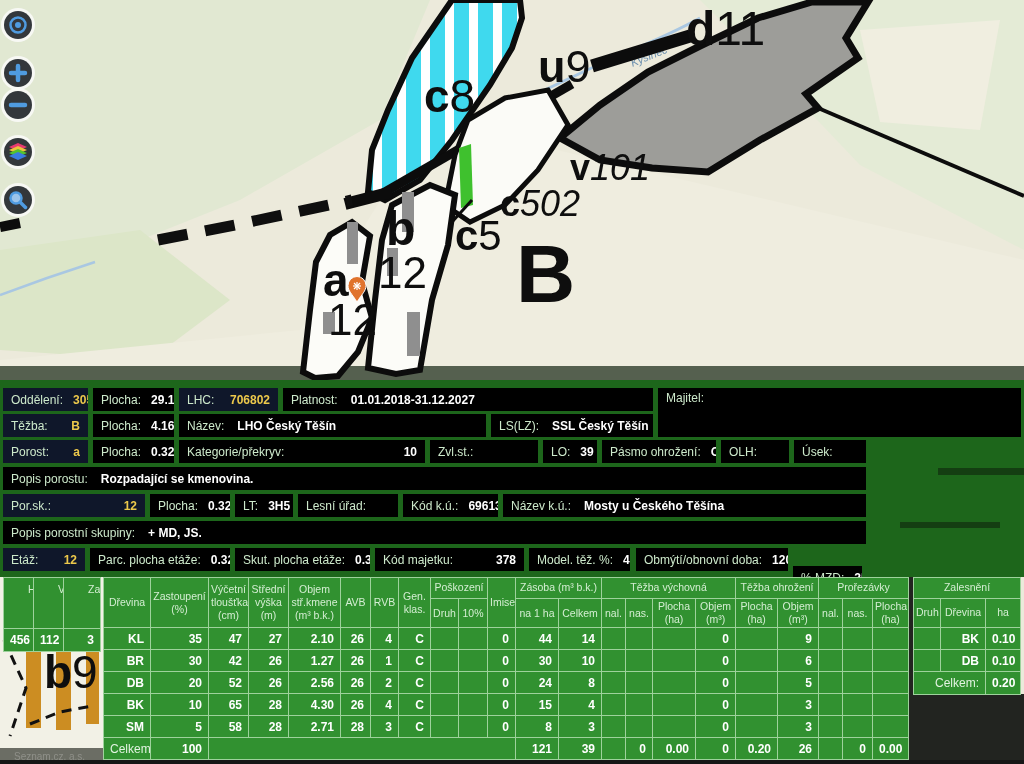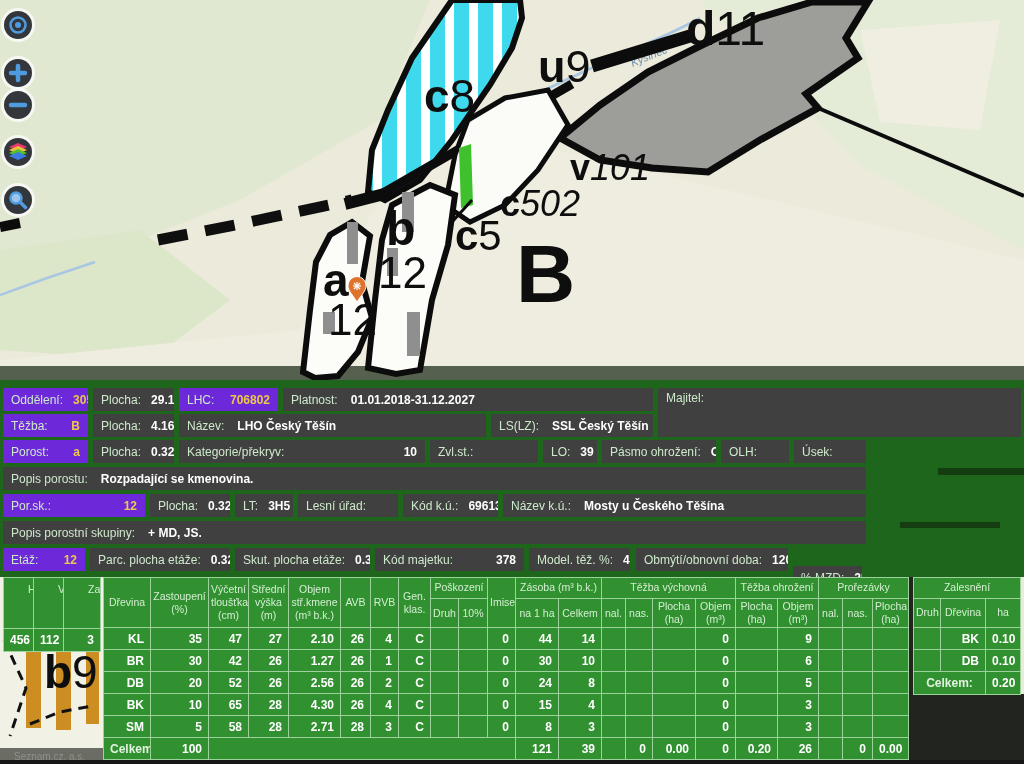--- a/index.html
+++ b/index.html
@@ -11,35 +11,35 @@
   .itl{font-style:italic;}
   .stream{fill:#6b8fae;font-style:italic;font-size:11px;}
   .attrib{fill:#8f9089;font-size:10px;}
   
   .mapbtn{position:absolute;left:4px;width:28px;height:28px;border-radius:50%;
           background:#33373b;box-shadow:0 0 0 3px rgba(250,250,247,.9);
           display:flex;align-items:center;justify-content:center;cursor:pointer;z-index:5;}
   
   .panel-base{position:absolute;left:0;top:380px;width:1024px;height:197px;background:#1d661b;z-index:2;}
   .smudge{position:absolute;background:rgba(10,14,8,.45);z-index:3;}
-  .cell{position:absolute;z-index:3;height:23px;background:#404040;display:flex;align-items:center;
+  .cell{position:absolute;z-index:3;height:23px;background:#000000;display:flex;align-items:center;
         padding:0 8px;font-size:12px;color:#fff;box-sizing:border-box;overflow:hidden;white-space:nowrap;}
   .cell .l{color:#cde9cb;margin-right:10px;}
   .cell .v{font-weight:bold;margin-left:auto;}
   .cell.la .v{margin-left:3px;}
-  .cell.gray{background:#6d28d9;}
+  .cell.gray{background:#0f172a;}
   .cell.gray .v{color:#ecc84b;}
   .cell.top{align-items:flex-start;padding-top:3px;}
   
   .dtable{position:absolute;z-index:3;border-collapse:collapse;table-layout:fixed;}
   .dtable th,.dtable td{background:#319130;border:1px solid #9ed29c;overflow:hidden;box-sizing:border-box;}
   .dtable th{color:#d4eed2;font-size:10.5px;font-weight:normal;text-align:center;
              vertical-align:middle;padding:1px 2px;line-height:1.25;}
   .dtable td{color:#fff;font-weight:bold;font-size:12px;text-align:right;padding:0 6px;white-space:nowrap;}
-  .dtable td.lbl{color:#e2f3e0;font-weight:bold;text-align:center;}
+  .dtable td.lbl{color:#e2f3e0;font-weight:normal;}
   .dtable th.vt{vertical-align:top;padding-top:5px;padding-left:24px;}
 </style>
 </head>
 <body>
 
 <div class="stage">
 
   
   <svg class="map" width="1024" height="764" viewBox="0 0 1024 764">
     <defs>

